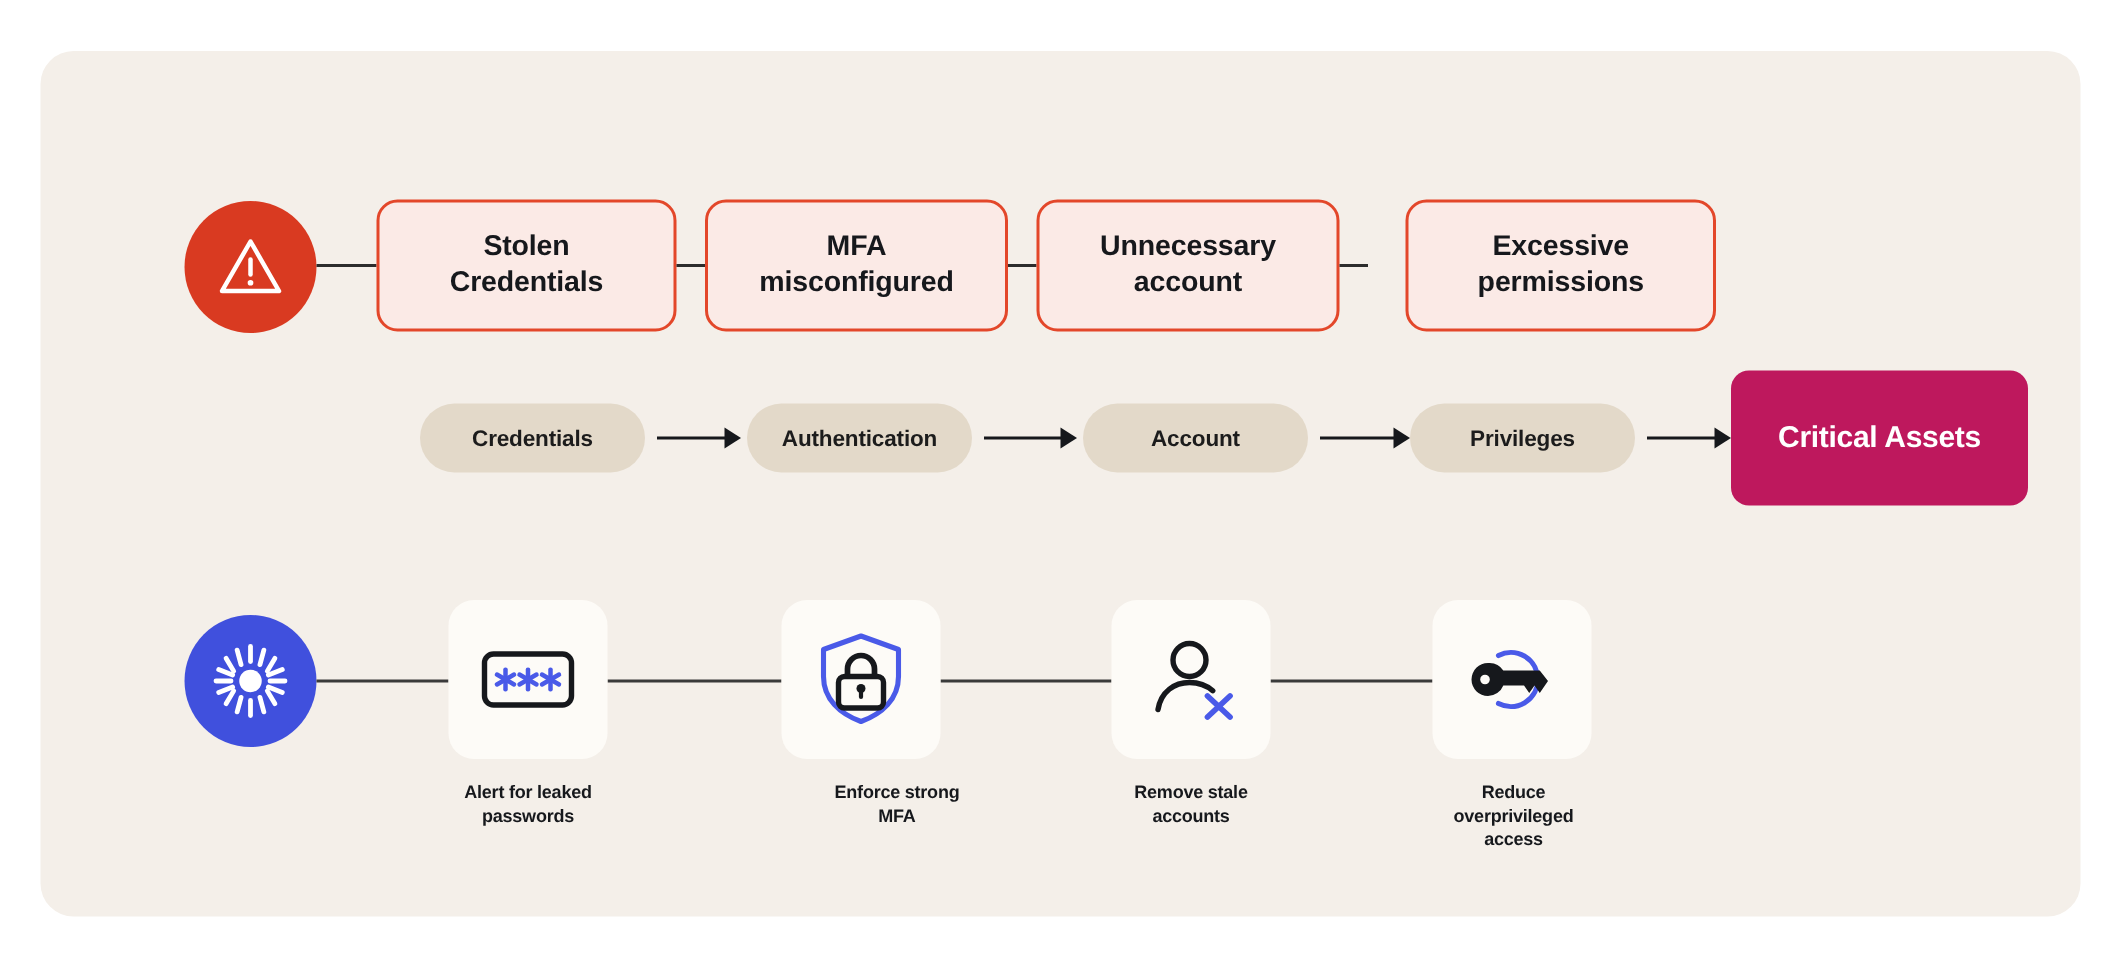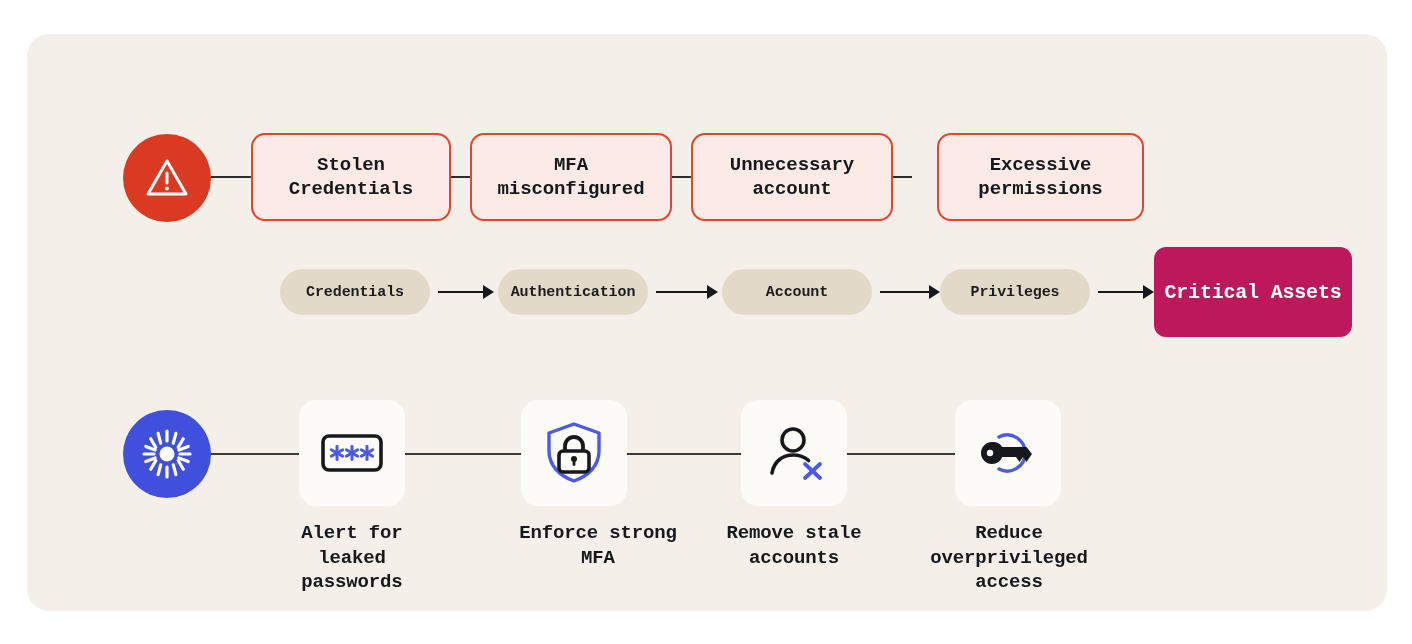--- a/index.html
+++ b/index.html
@@ -24,21 +24,20 @@
 
   
   #panel {
     position: absolute;
     left: 27px;
     top: 34px;
     width: 1360px;
     height: 577px;
     background: #f4efe9;
     border-radius: 22px;
-    font-family: Liberation Mono, monospace;
   }
 
   
   .hline {
     position: absolute;
     height: 2px;
     background: #2c2c2c;
   }
   .hline.thin { height: 1.5px; background: #3a3a3a; }
 
@@ -154,21 +153,21 @@
     display: flex;
     align-items: center;
     justify-content: center;
   }
 
   .fix-label {
     position: absolute;
     top: 487px;
     text-align: center;
     color: #16181c;
-    font-size: 19px;
+    font-size: 12px;
     font-weight: 700;
     line-height: 1.3;
     letter-spacing: -0.15px;
   }
 </style>
 </head>
 <body>
 
 <div id="stage">
 

